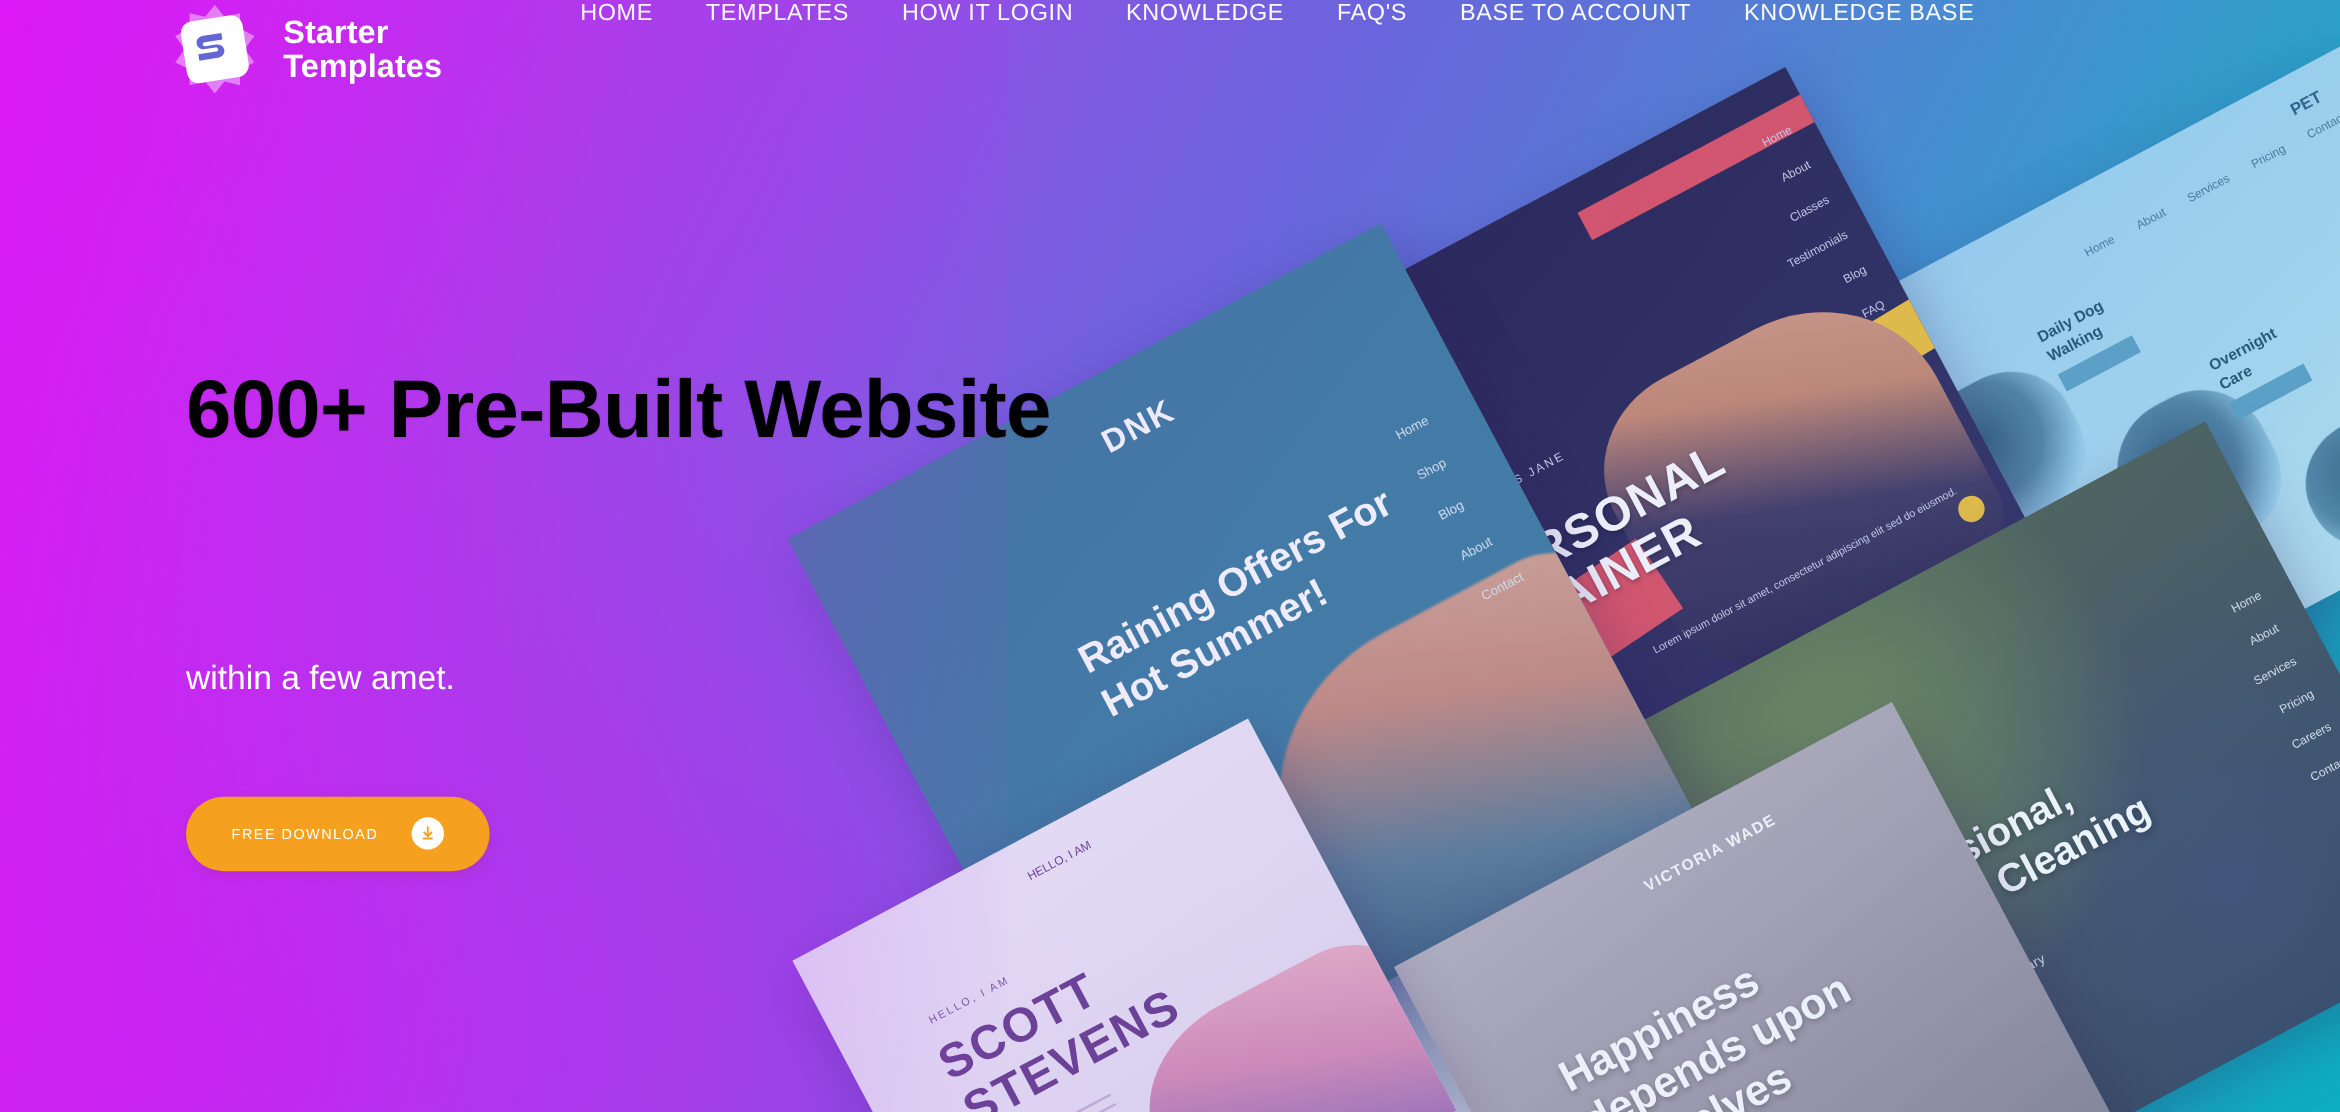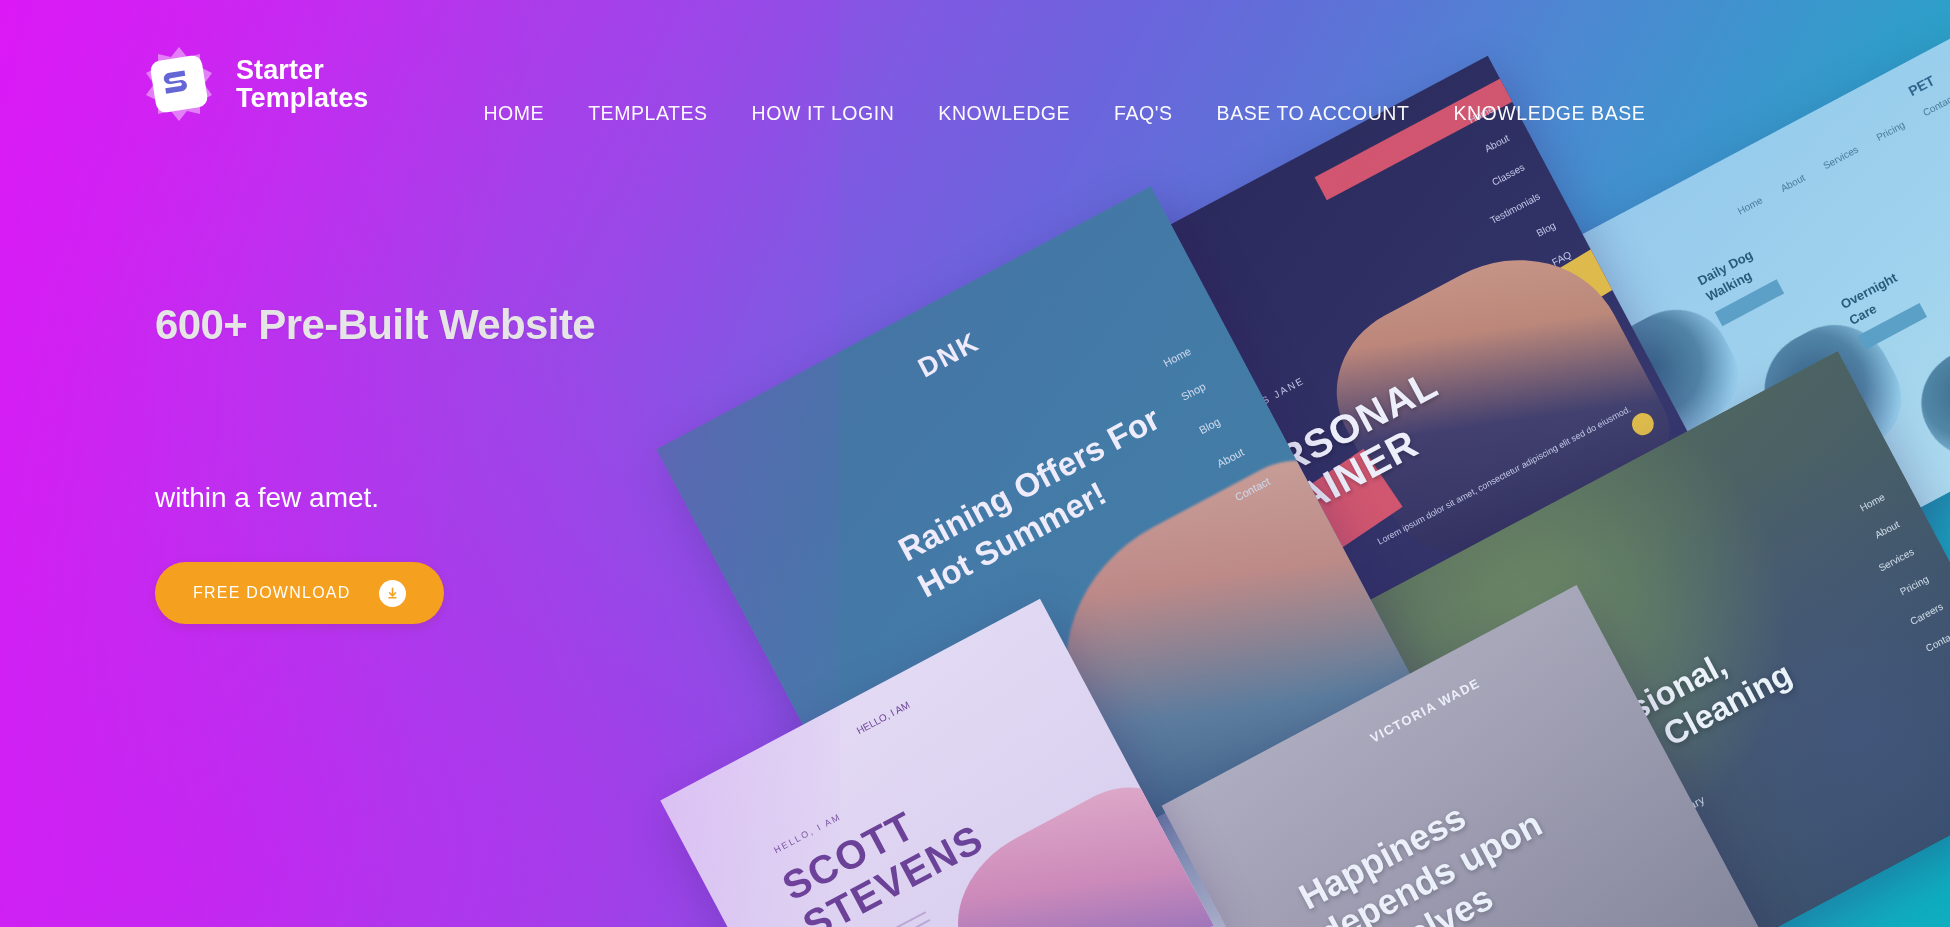--- a/index.html
+++ b/index.html
@@ -28,49 +28,50 @@
         #0bb1bf 100%);
   }
   .hero-bg::after{
     content:""; position:absolute; inset:0;
     background:radial-gradient(ellipse at 8% 96%, rgba(226,16,248,.75) 0%, rgba(226,16,248,0) 45%);
   }
 
   
   .site-header{
     position:absolute; top:0; left:0; right:0; height:125px;
-    display:flex; align-items:flex-end; z-index:40;
+    display:flex; align-items:flex-start; z-index:40;
   }
   .brand{ display:flex; align-items:center; margin-left:140px; gap:18px; text-decoration:none;}
   .brand-mark{ position:relative; width:78px; height:82px; flex:0 0 78px;}
   .brand-text{ color:#fff; font-weight:bold; font-size:27px; line-height:1.04; letter-spacing:.1px;}
 
   .main-nav{ display:flex; align-items:center; margin-left:93px; gap:0; }
   .nav-link{
     color:#ffffff; text-decoration:none; font-size:19.5px; letter-spacing:.55px;
     padding:0 22px; white-space:nowrap; opacity:.97;
   }
 
   
   .hero-copy{ position:absolute; left:155px; top:298px; z-index:30; width:780px;}
   .hero-title{
-    color:#e5e5e5; font-weight:bold; font-size:42px; line-height:1.28;
+    color:#000000; font-weight:bold; font-size:68px; line-height:1.28;
     letter-spacing:-.6px; text-shadow:0 1px 2px rgba(60,20,120,.12);
   }
   .hero-sub{
     color:#fff; font-size:28px; line-height:1.42; margin-top:33px; font-weight:normal;
     max-width:750px;
   }
   .cta-row{ margin-top:44px; }
   .cta-btn{
     display:inline-flex; align-items:center; gap:28px;
     background:#f5a01e; color:#fff; border:none; cursor:pointer;
     padding:0 38px; height:62px; border-radius:34px;
-    font-size:16px; letter-spacing:1.25px; font-weight:normal;
+    font-size:12px; letter-spacing:1.25px; font-weight:normal;
     box-shadow:0 3px 10px rgba(120,40,10,.14);
+    margin-top:35px;
   }
   .dl-circle{
     width:27px;height:27px;border-radius:50%;background:#fff;
     display:flex;align-items:center;justify-content:center;flex:0 0 27px;
   }
 
   
   .collage{ position:absolute; inset:0; z-index:10; overflow:hidden; pointer-events:none;}
   .tpl{
     position:absolute; overflow:hidden; pointer-events:auto;

